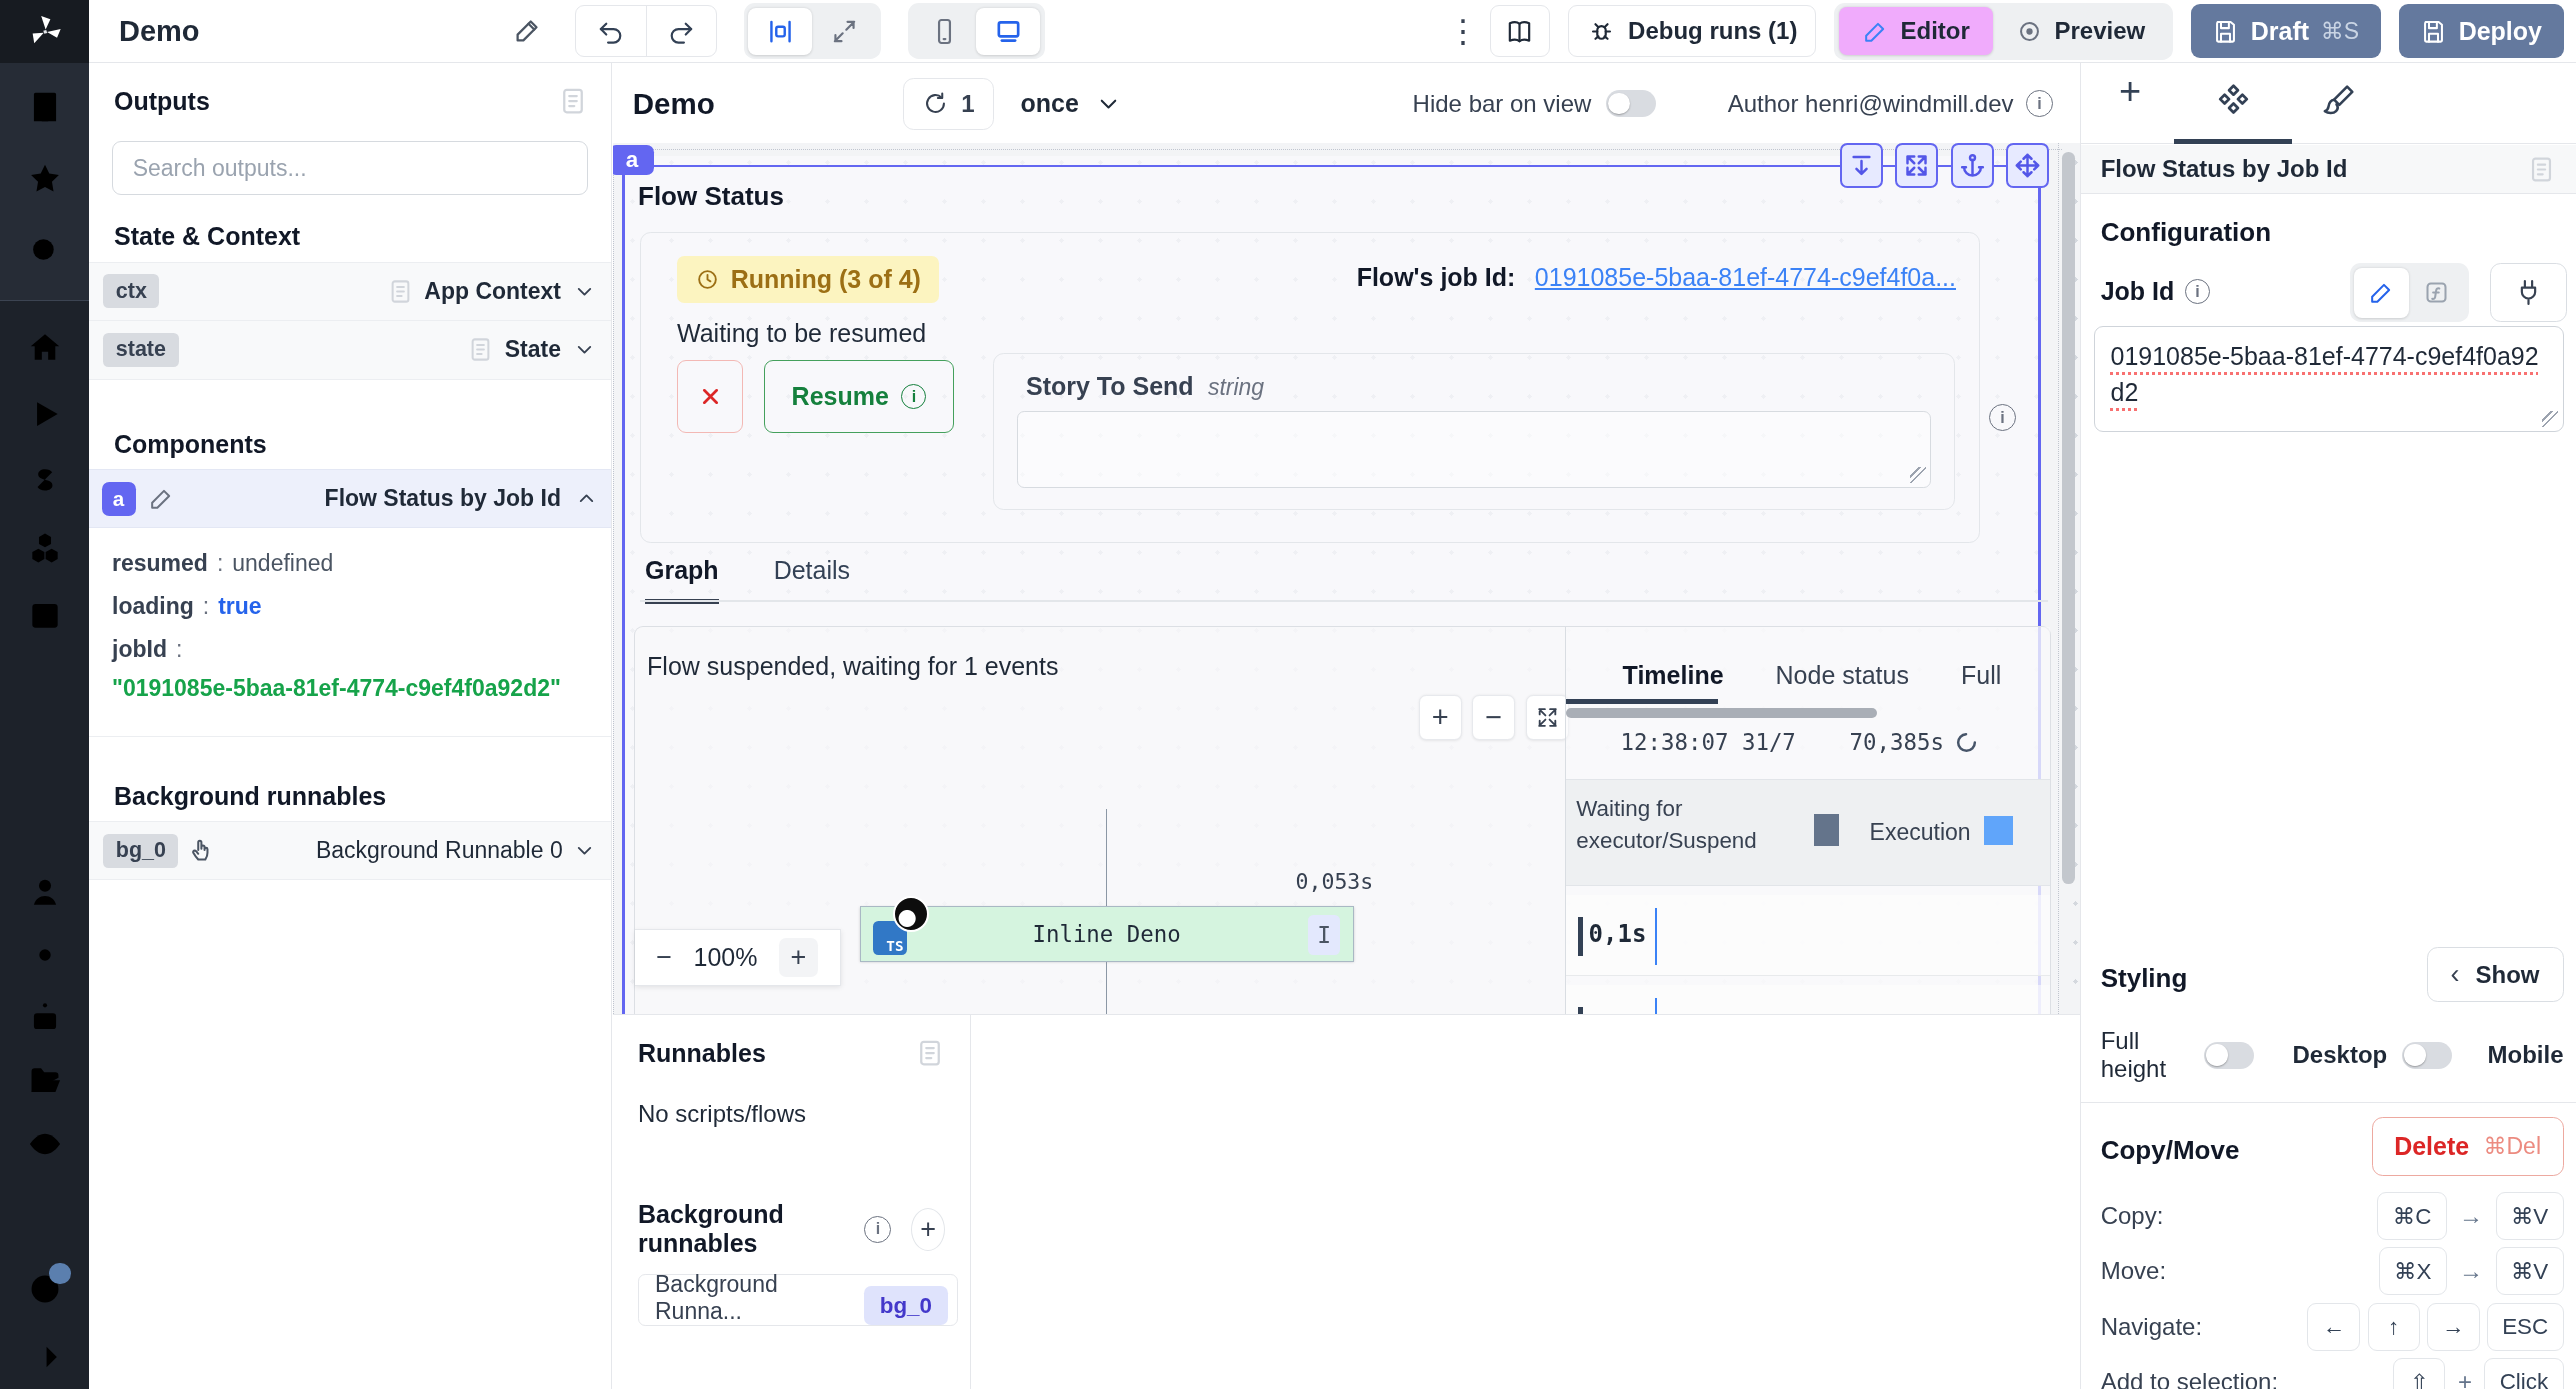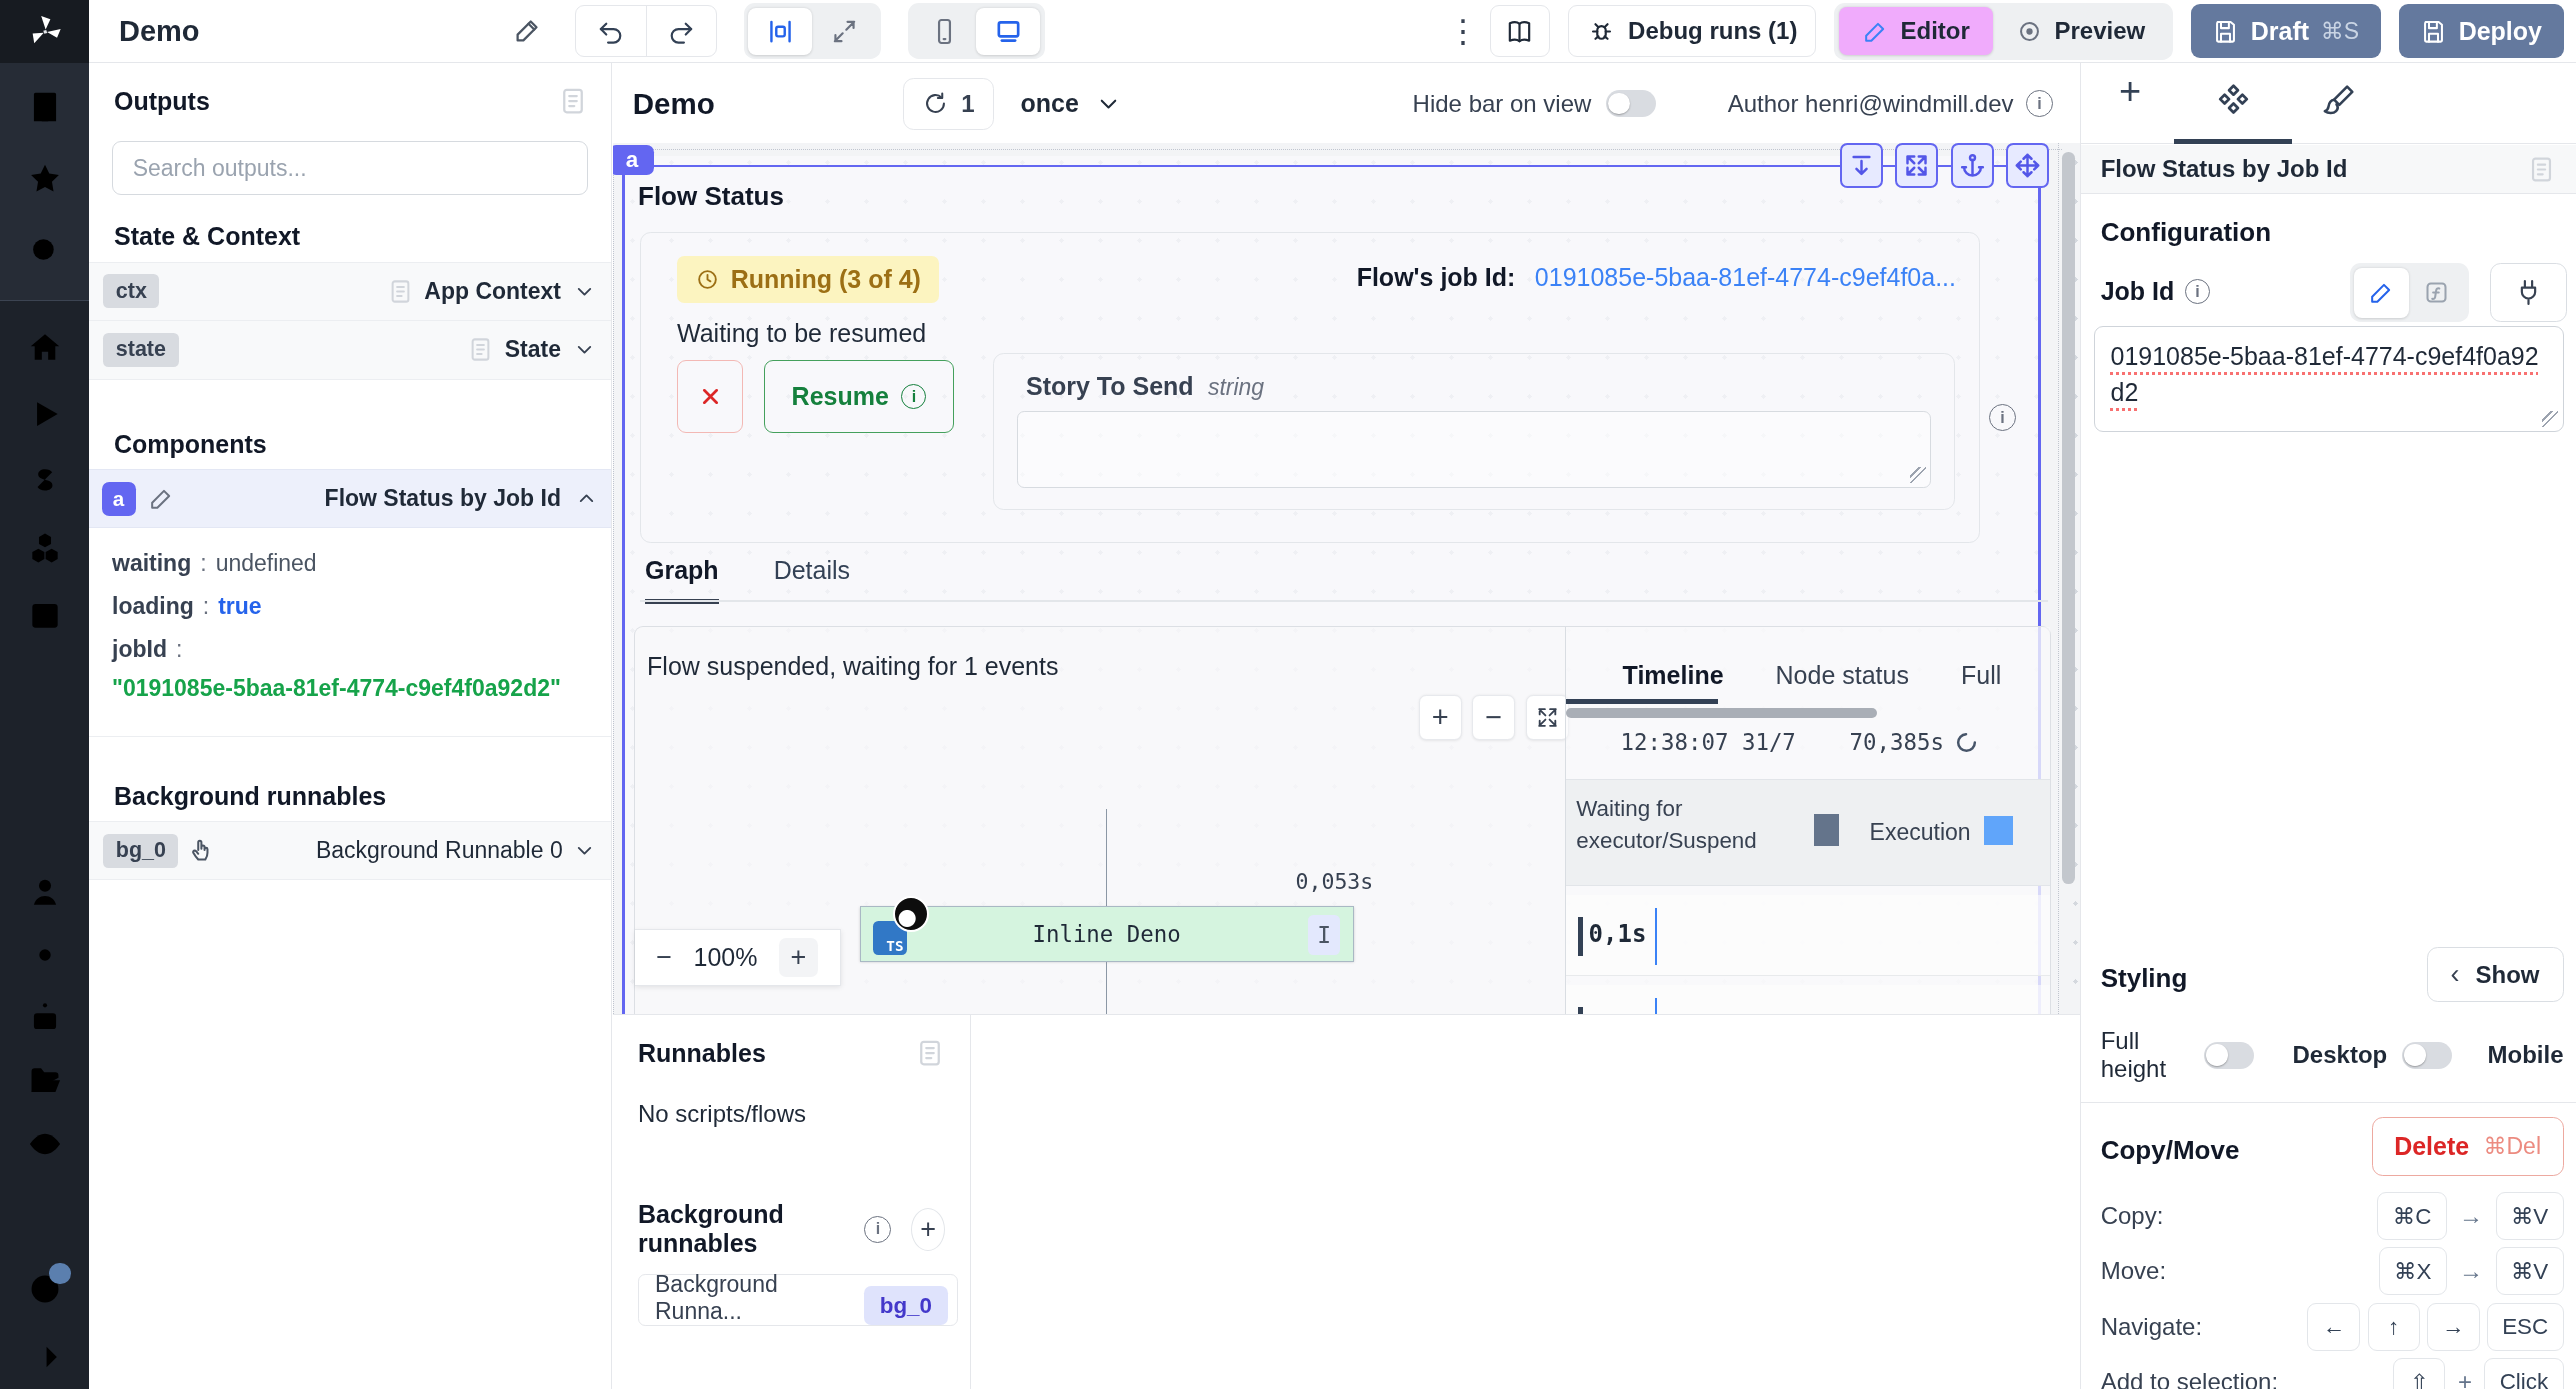--- a/index.html
+++ b/index.html
@@ -112,21 +112,21 @@
     color:#5356e8; display:flex; align-items:center; justify-content:center; }
   .canvas-scrollbar { position:absolute; right:5.4px; top:9px; width:12.5px; height:732px; background:#c3c7cd; border-radius:6.3px; }
 
   .fs-title { position:absolute; left:25px; top:38px; font-size:26px; font-weight:600; color:#111827; }
   .status-box { position:absolute; left:27px; top:89px; width:1340px; height:311px;
     border:1.8px solid #e3e6ea; border-radius:10.7px; }
   .run-badge { position:absolute; left:36px; top:23px; height:47px; display:flex; align-items:center; gap:10.7px;
     padding:0 18px; background:#fcf4c0; border-radius:7.2px; color:#9c6f15; font-weight:600; font-size:25px; }
   .job-line { position:absolute; right:23px; top:30px; font-size:25px; white-space:nowrap; }
   .job-line .lbl { font-weight:700; color:#111827; }
-  .job-line .lnk { color:#3b82f6; margin-left:12.5px; }
+  .job-line .lnk { color:#3b82f6; margin-left:12.5px;text-decoration:underline; }
   .wait-line { position:absolute; left:36px; top:86px; font-size:25px; color:#1f2937; }
   .cancel-btn { position:absolute; left:36px; top:127px; width:66px; height:73px; border:1.8px solid #f3b8b4;
     border-radius:9px; color:#dc2626; display:flex; align-items:center; justify-content:center; }
   .resume-btn { position:absolute; left:123px; top:127px; width:190px; height:73px; border:1.8px solid #44a05c;
     border-radius:9px; display:flex; align-items:center; justify-content:center; gap:12.5px;
     color:#15803d; font-weight:700; font-size:25px; }
   .resume-btn .info-circ { border-color:#15803d; color:#15803d; }
   .story-box { position:absolute; left:352px; top:120px; width:962px; height:157px;
     border:1.8px solid #e3e6ea; border-radius:10.7px; }
   .story-label { position:absolute; left:32px; top:18px; font-size:25px; font-weight:700; color:#374151; }
@@ -483,21 +483,21 @@
           <path d="M14.2 5.2l4.6 4.6L8.3 20.3H3.7v-4.6L14.2 5.2z"></path>
         </svg>
       <span class="spacer"></span>
       <span class="type">Flow Status by Job Id</span>
       <svg class="ic chev" width="25" height="25" viewBox="0 0 24 24">
           <path d="M6.5 14.5L12 9l5.5 5.5"></path>
         </svg>
     </div>
     <div class="obj-block">
       <div class="obj-line">
-        <span class="k">waiting</span><span class="c">:</span><span class="v-plain">undefined</span>
+        <span class="k">resumed</span><span class="c">:</span><span class="v-plain">undefined</span>
       </div>
       <div class="obj-line">
         <span class="k">loading</span><span class="c">:</span><span class="v-bool">true</span>
       </div>
       <div class="obj-line">
         <span class="k">jobId</span><span class="c">:</span>
         <span class="v-str">"0191085e-5baa-81ef-4774-c9ef4f0a92d2"</span>
       </div>
     </div>
     <div class="op-sec" style="padding-top:45px">Background runnables</div>

